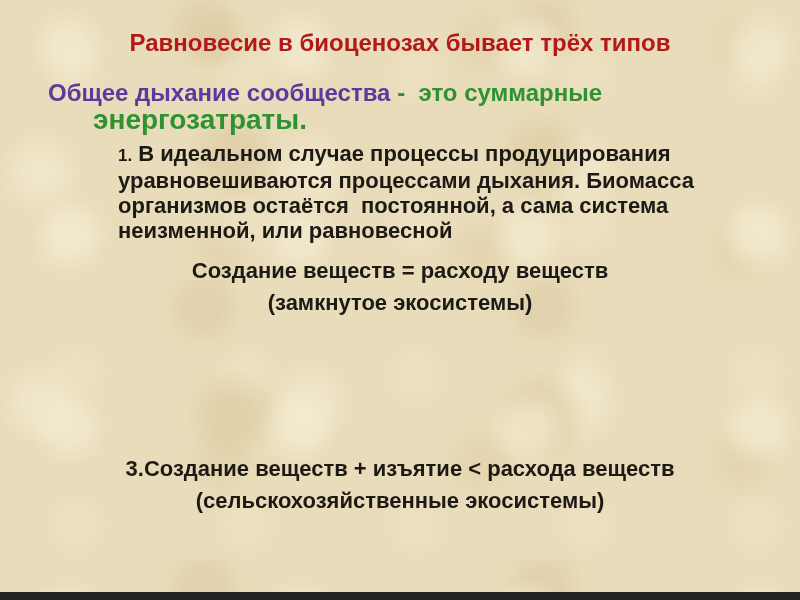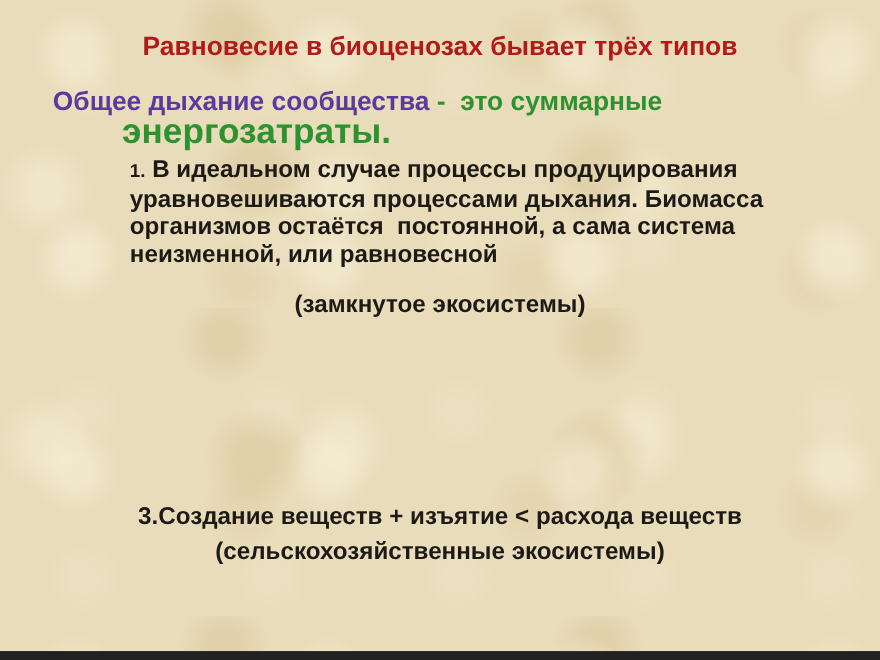--- a/index.html
+++ b/index.html
@@ -39,22 +39,22 @@
   .defline {
     position: absolute;
     top: 79px;
     left: 48px;
     font-size: 24px;
     line-height: 27px;
   }
   .defline2 {
     position: absolute;
     top: 106px;
-    left: 111px;
-    font-size: 32px;
+    left: 93px;
+    font-size: 28px;
     line-height: 27px;
   }
   .term {
     color: var(--term-violet, #5a3a9e);
     white-space: pre-wrap;
     margin-top: 16px;
   }
   .green {
     color: var(--definition-green, #2e9230);
     white-space: pre-wrap;
@@ -106,20 +106,21 @@
 
   <div class="point1">
     <span class="pnum">1.</span>
     <span class="pline">В идеальном случае процессы продуцирования</span>
     <div class="pline">уравновешиваются процессами дыхания. Биомасса</div>
     <div class="pline">организмов остаётся  постоянной, а сама система</div>
     <div class="pline">неизменной, или равновесной</div>
   </div>
 
   <div class="eq eq1">
+    <div class="formula">Создание веществ = расходу веществ</div>
     <div class="note">(замкнутое экосистемы)</div>
   </div>
 
 
   <div class="eq eq3">
     <div class="formula">3.Создание веществ + изъятие &lt; расхода веществ</div>
     <div class="note">(сельскохозяйственные экосистемы)</div>
   </div>
 
 </div>

